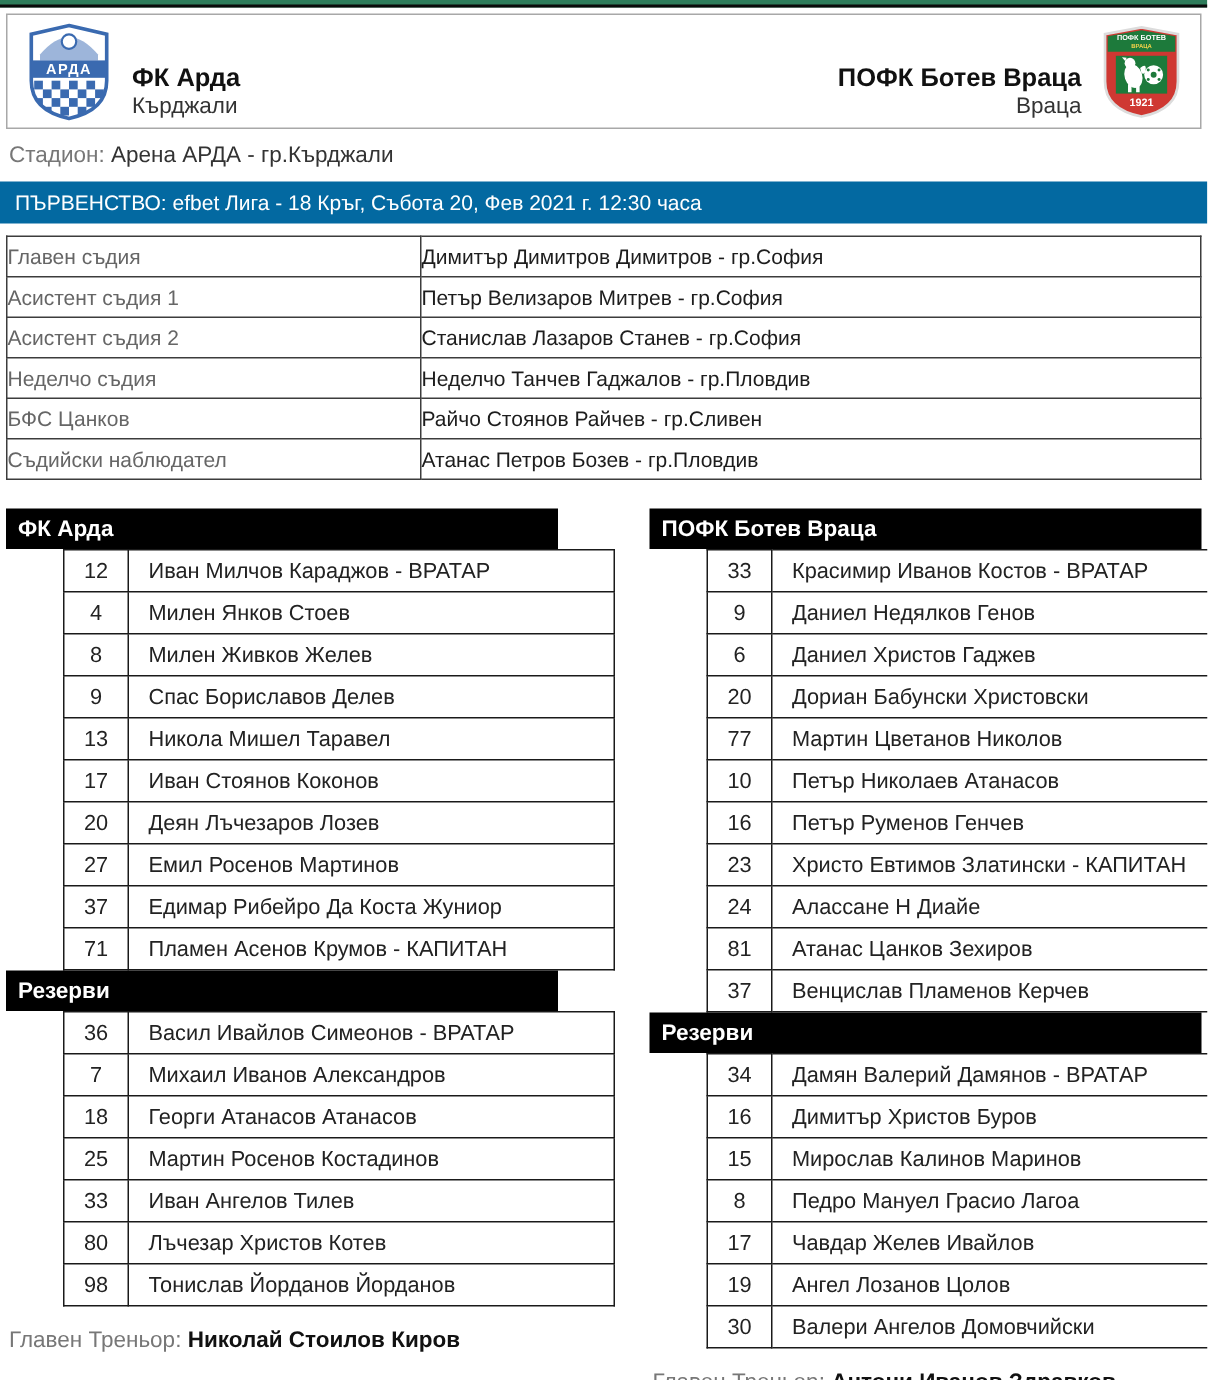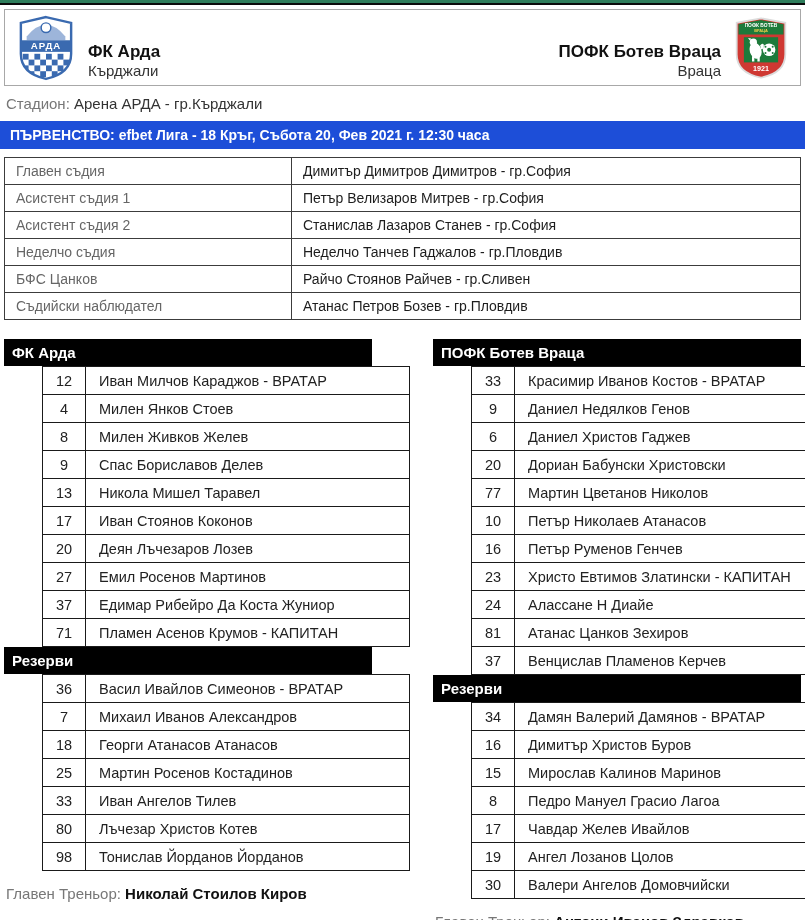--- a/index.html
+++ b/index.html
@@ -13,26 +13,26 @@
     justify-content:space-between; padding:0 12px; }
   .team-id { display:flex; align-items:flex-end; gap:13px; }
   .team-names .tname { font-size:17px; font-weight:700; color:#111; line-height:1.25; }
   .team-names .tcity { font-size:15px; color:#333; line-height:1.25; }
   .team-id.right .team-names { text-align:right; }
 
   .stadium-line { margin:9px 6px 0 6px; font-size:15px; height:19px; }
   .stadium-line .slabel { color:#777; }
   .stadium-line .svalue { color:#333; font-weight:500; }
 
-  .champ-bar { margin-top:7px; background:#1d4ed8; color:#fff; font-weight:700;
+  .champ-bar { margin-top:7px; background:#0369a1; color:#fff; font-weight:400;
     font-size:14px; height:28px; line-height:28px; padding-left:10px; }
 
   table { border-collapse:collapse; }
   .officials-table { margin:8px 4px 0 4px; width:797px; }
-  .officials-table td { border:1px solid #3c3c3c; height:26px; font-size:14px; padding:0 0 0 11px;margin-top:32px; }
+  .officials-table td { border:1px solid #3c3c3c; height:26px; font-size:14px; padding:0 0 0 0;margin-top:32px; }
   .officials-table td.olabel { width:275px; color:#666; font-weight:400; }
   .officials-table td.ovalue { color:#1d1d1d; font-weight:500; }
 
   .teams-wrap { display:flex; justify-content:space-between; margin:19px 4px 0 4px; }
   .team-col { width:368px; }
   .team-section-header { background:#000; color:#fff; font-weight:700; font-size:15px;
     height:27px; line-height:27px; padding-left:8px; box-sizing:border-box; }
   .roster-table { width:100%;margin-left:38px; }
   .roster-table td { border:1px solid #1a1a1a; height:25px; font-size:14.5px;
     color:#222; font-weight:500; }

